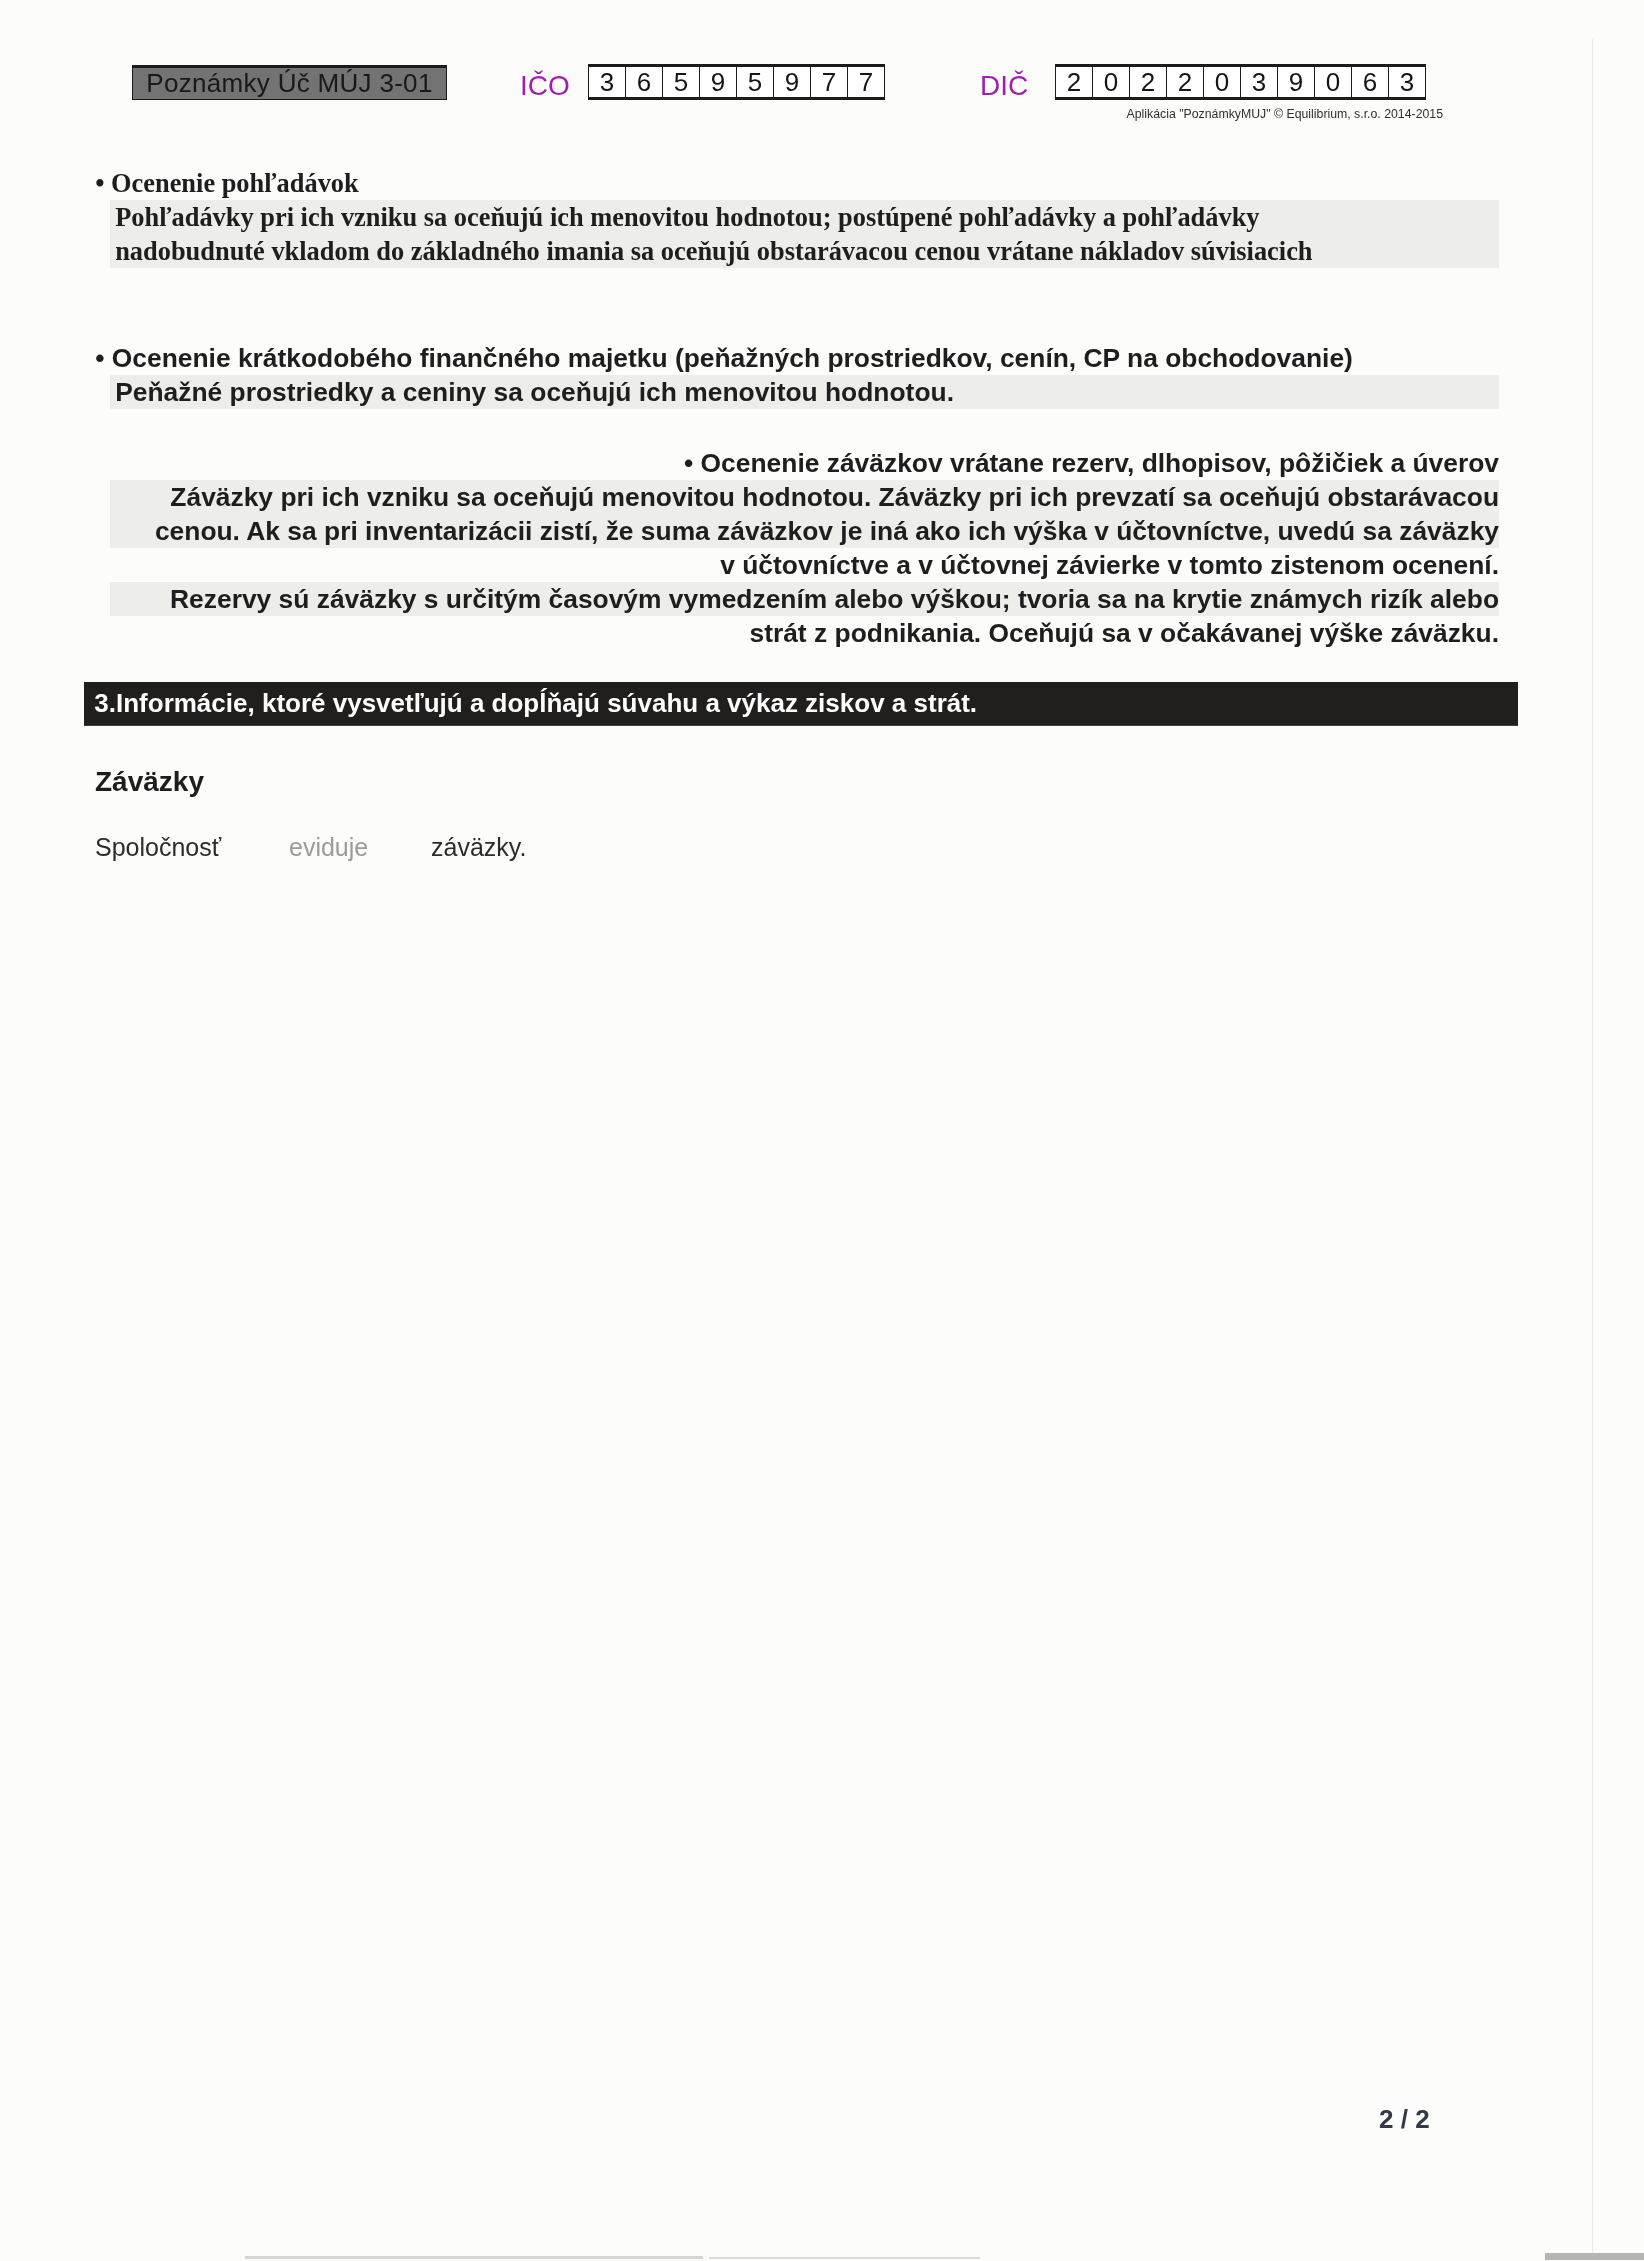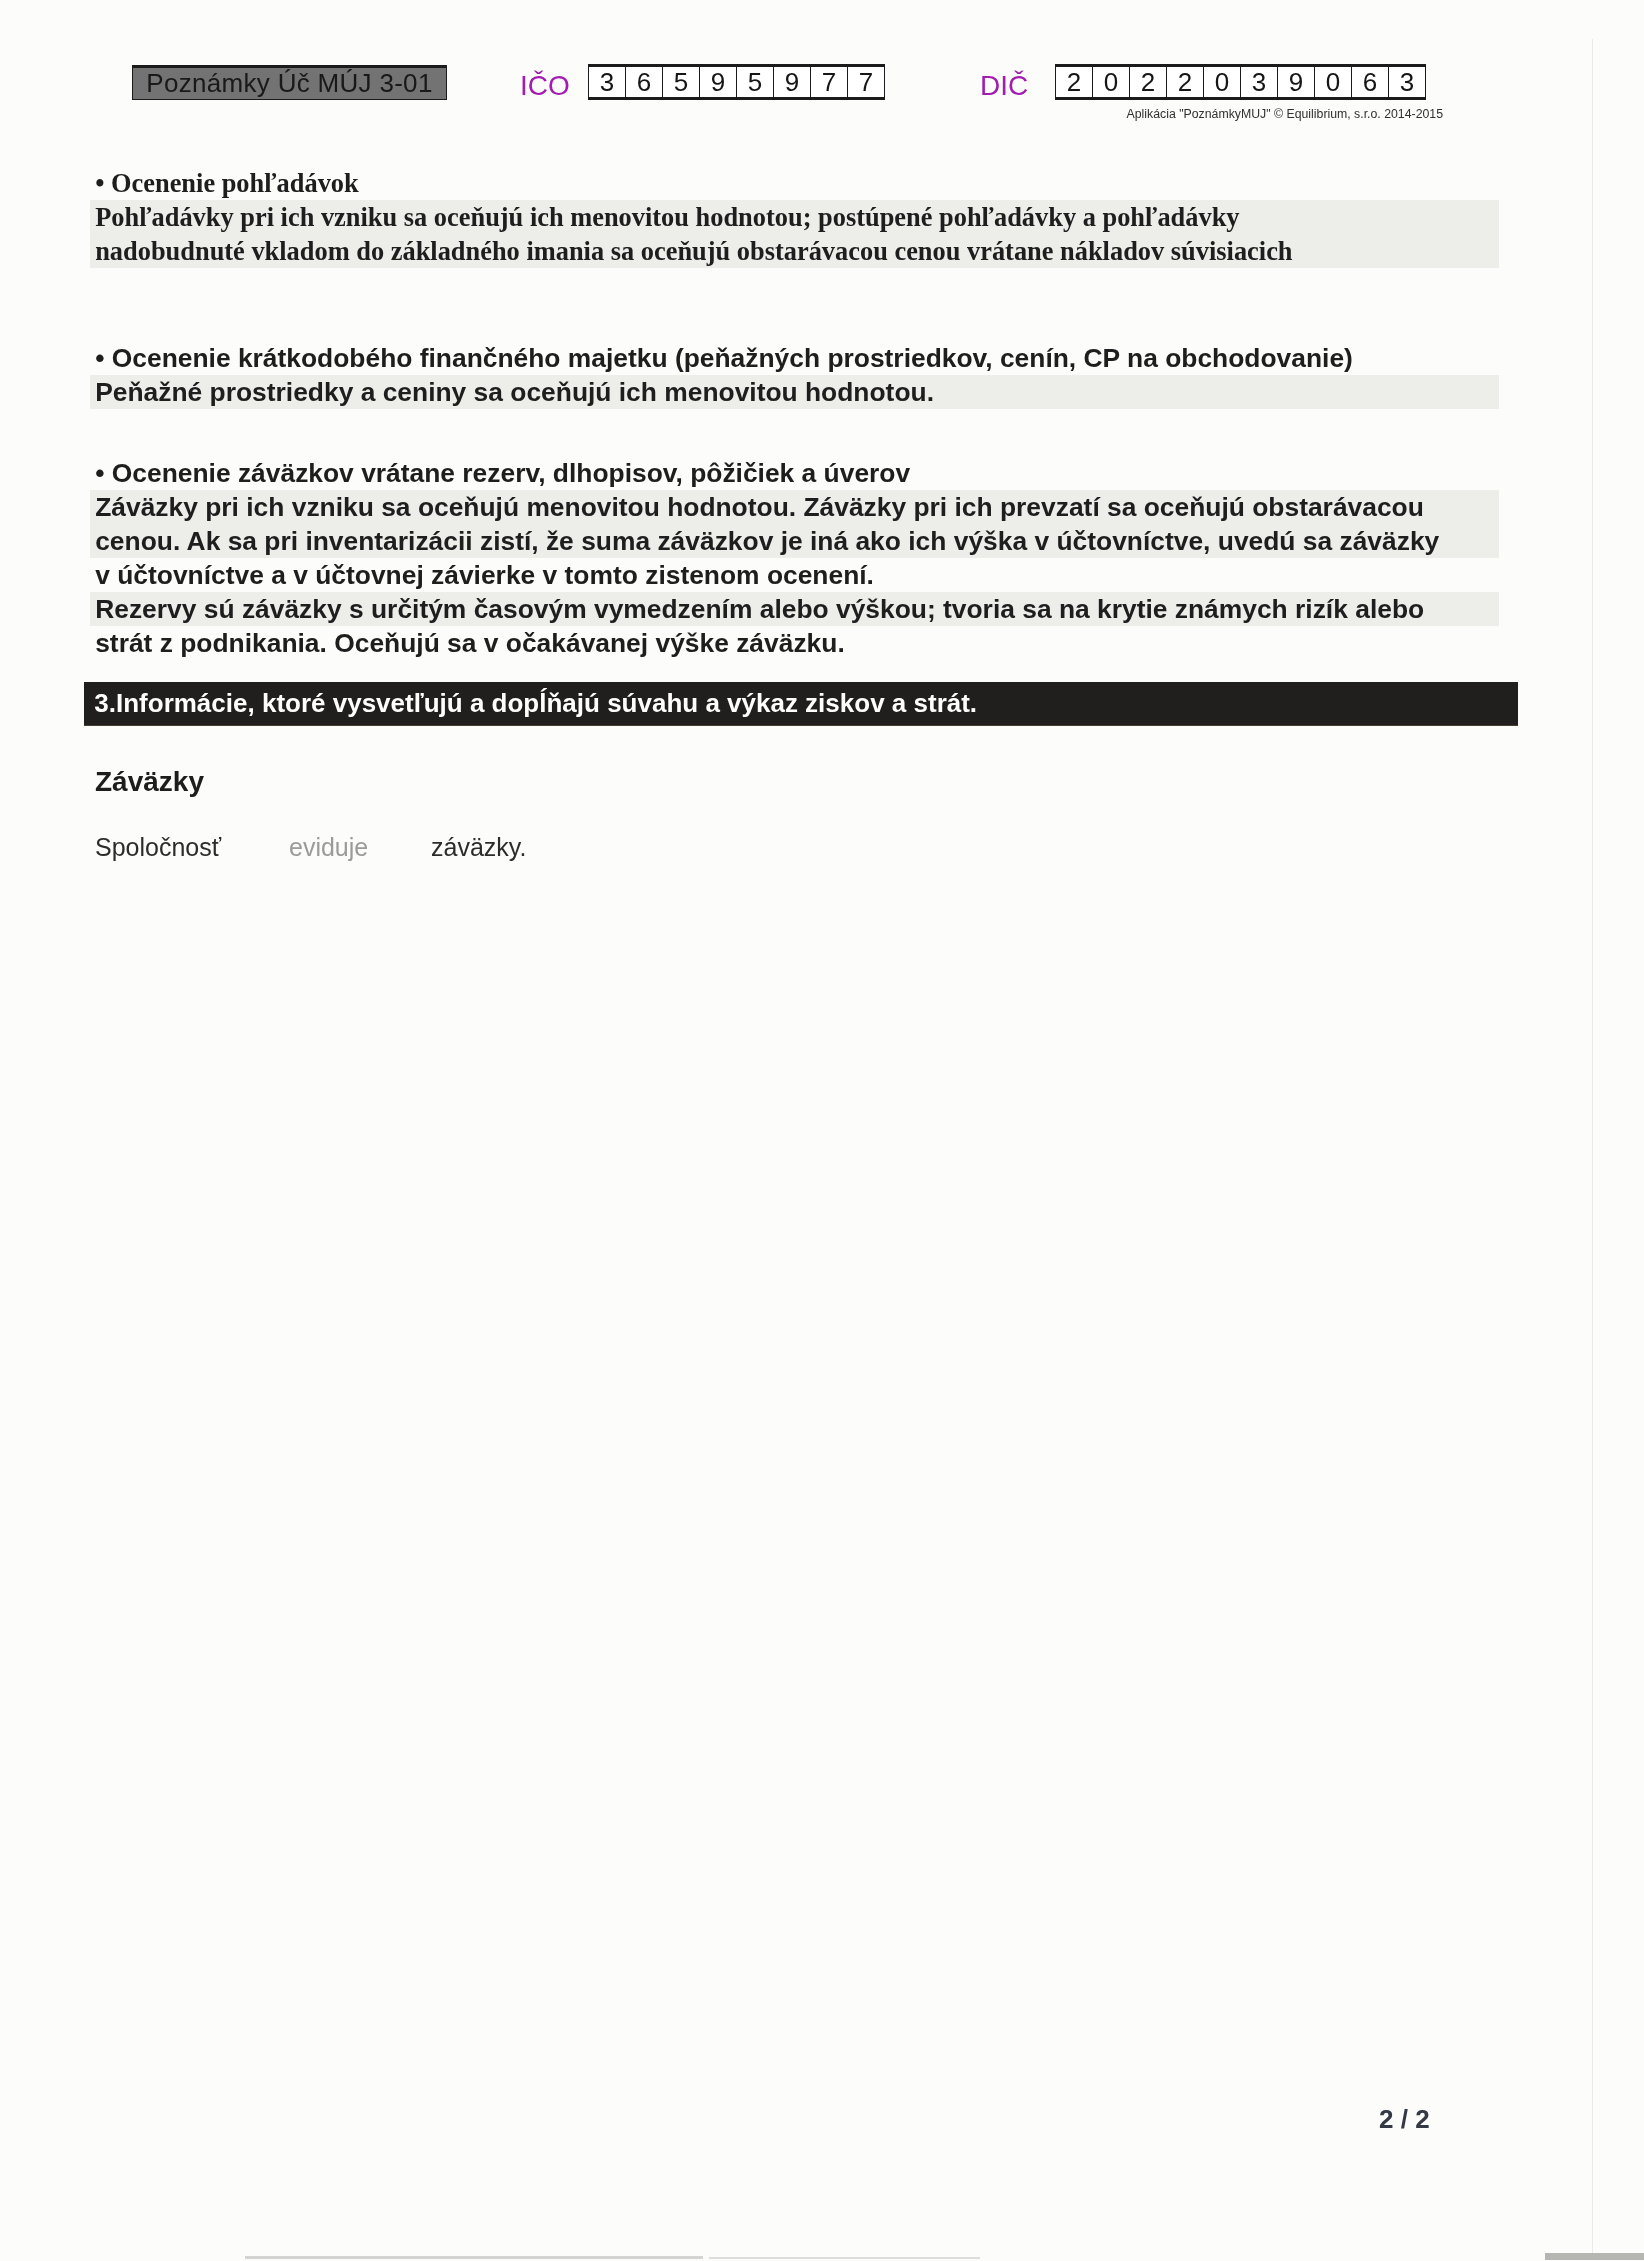--- a/index.html
+++ b/index.html
@@ -49,24 +49,24 @@
   }
   
   .section { position: absolute; left: 90px; width: 1409px; }
   .bodyline {
     height: 34px; line-height: 34px;
     padding-left: 5.2px;
     font-size: 26.4px; font-weight: bold;
     white-space: nowrap;
     color: #1e1e1e;
   }
-  .hl { background: #ededea; }
+  .hl { background: #ededea; margin-left: 20px; }
   .sec1 { top: 166px; font-family: Liberation Serif, serif; }
   .sec2 { top: 341px; }
-  .sec3 { top: 456px; }
+  .sec3 { top: 446px; text-align: right; }
   
   .section-bar {
     position: absolute; left: 84px; top: 682px;
     width: 1434px; height: 43px;
     background: #201f1d;
     border-bottom: 1.9px solid #463d33;
     display: flex; align-items: center;
     color: #ffffff; font-weight: bold; font-size: 26px;
   }
   .section-bar .num { margin-left: 10.3px; }

